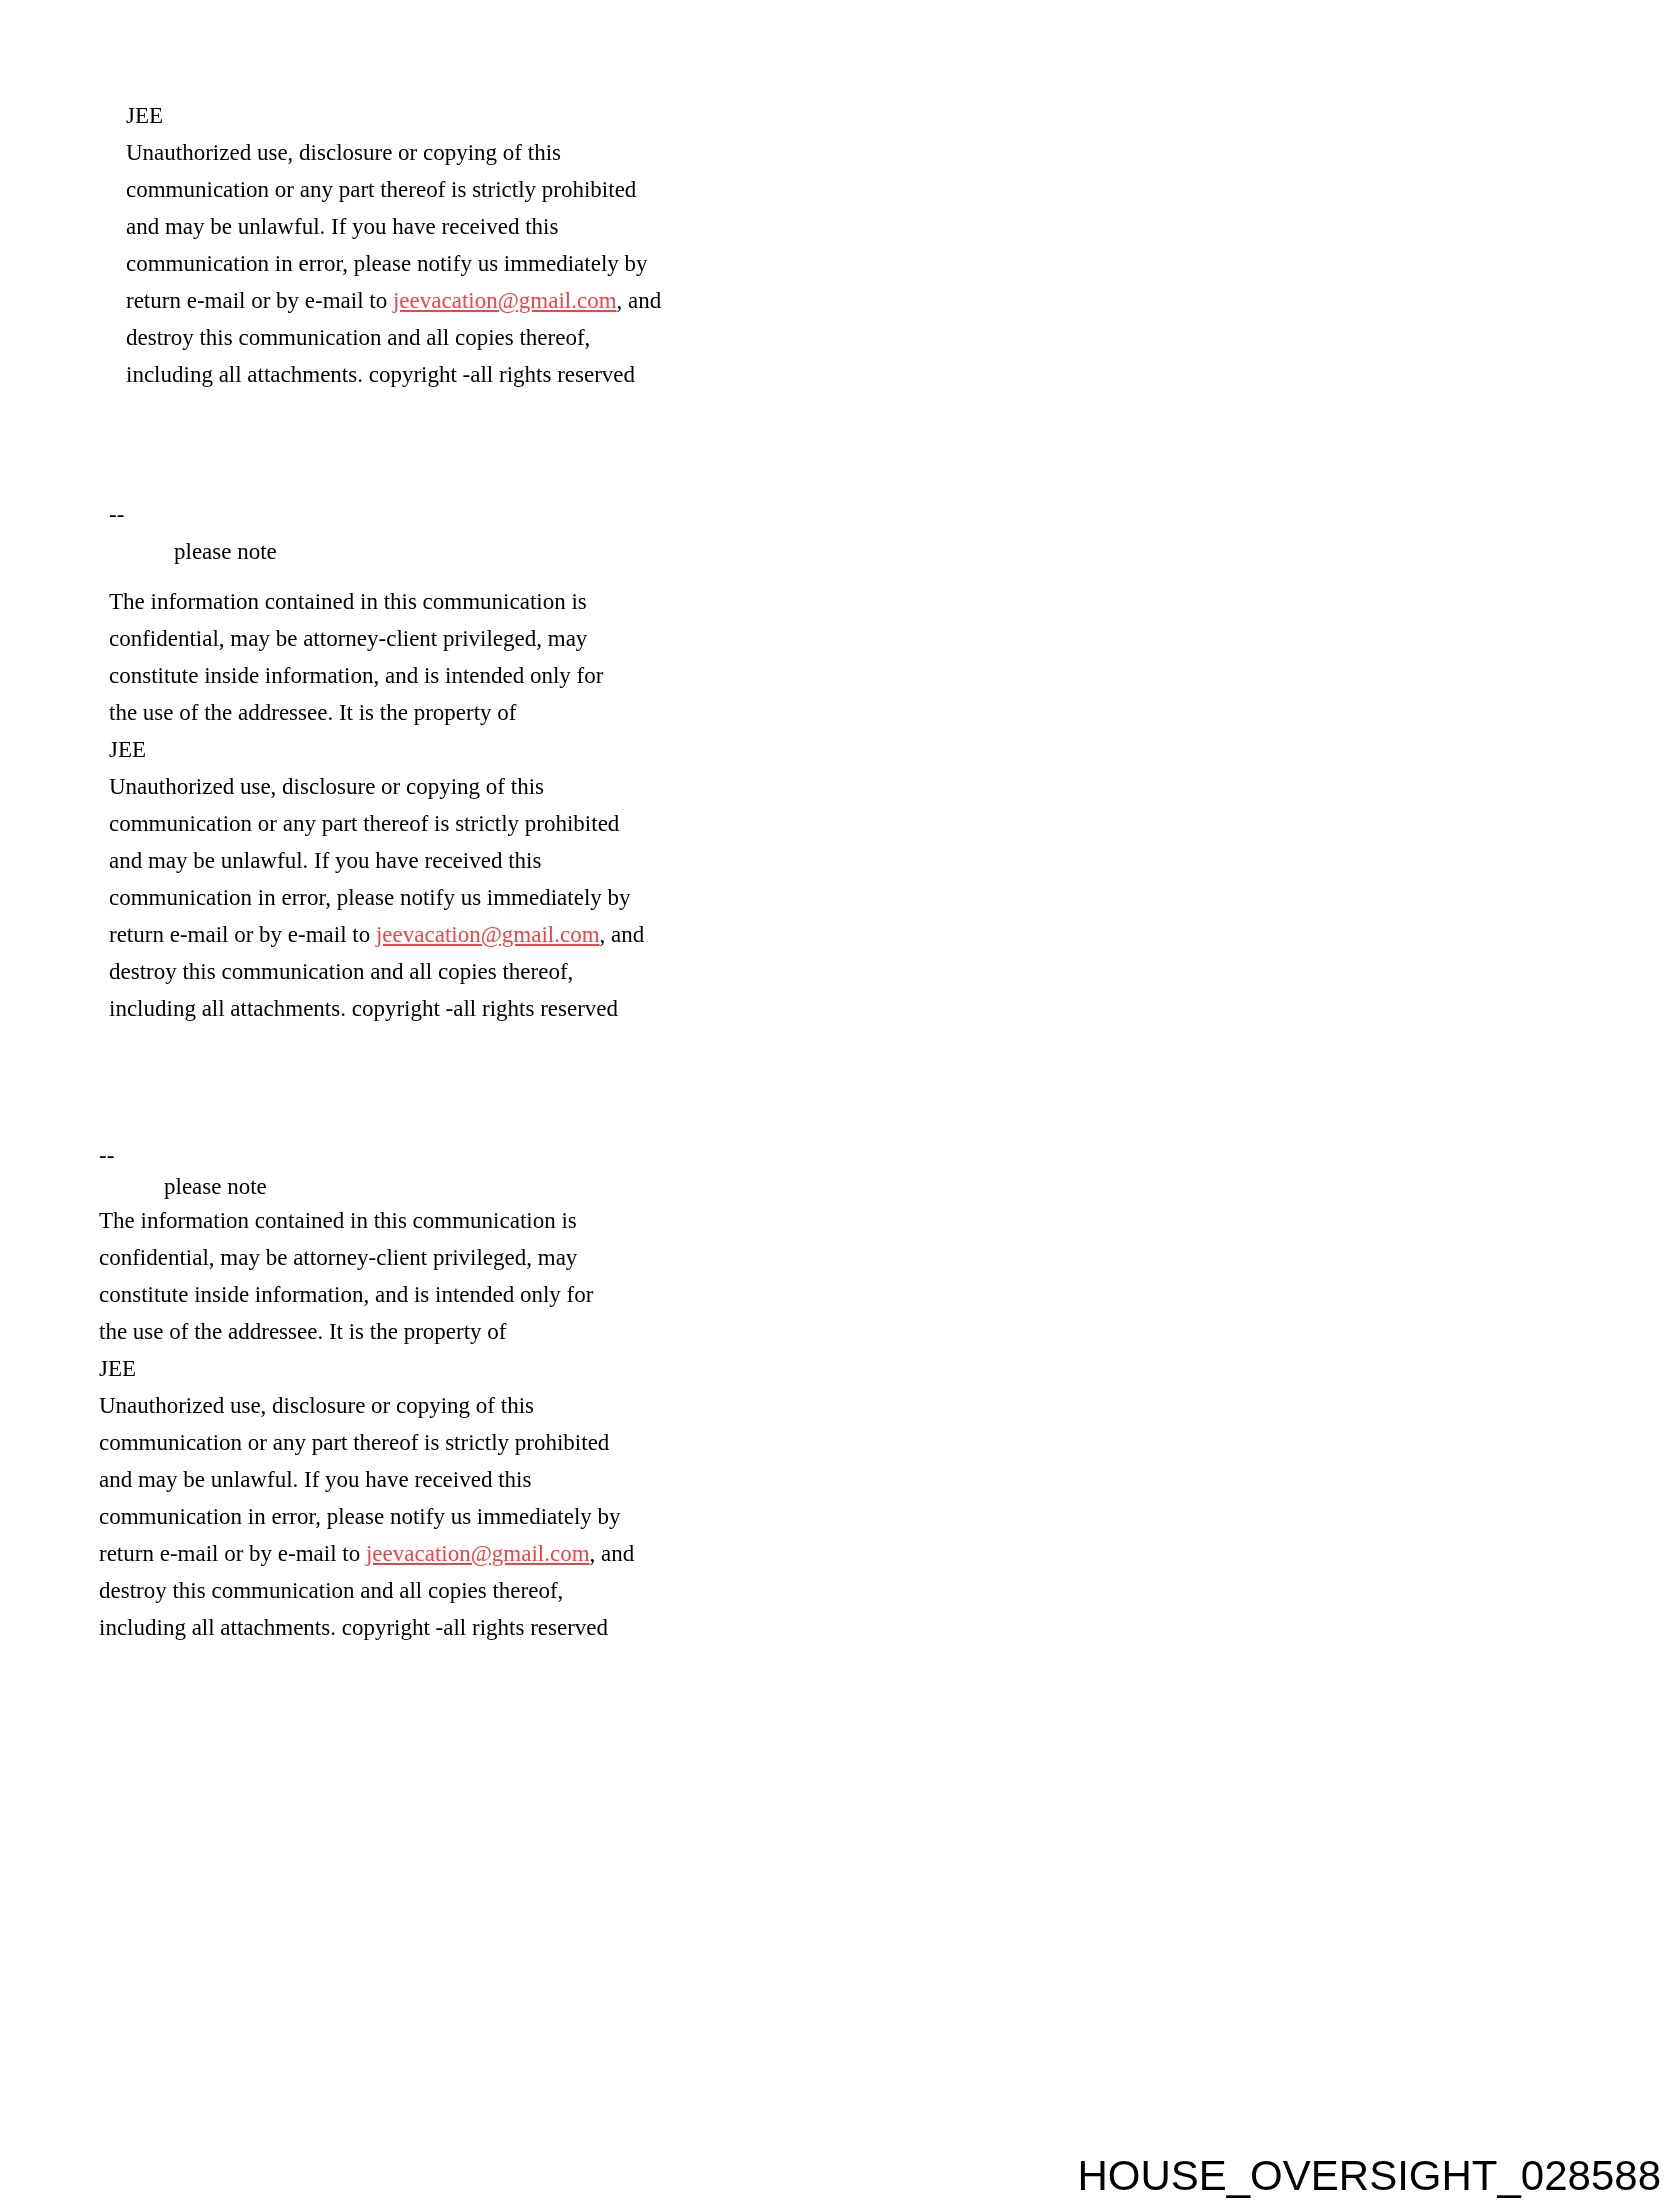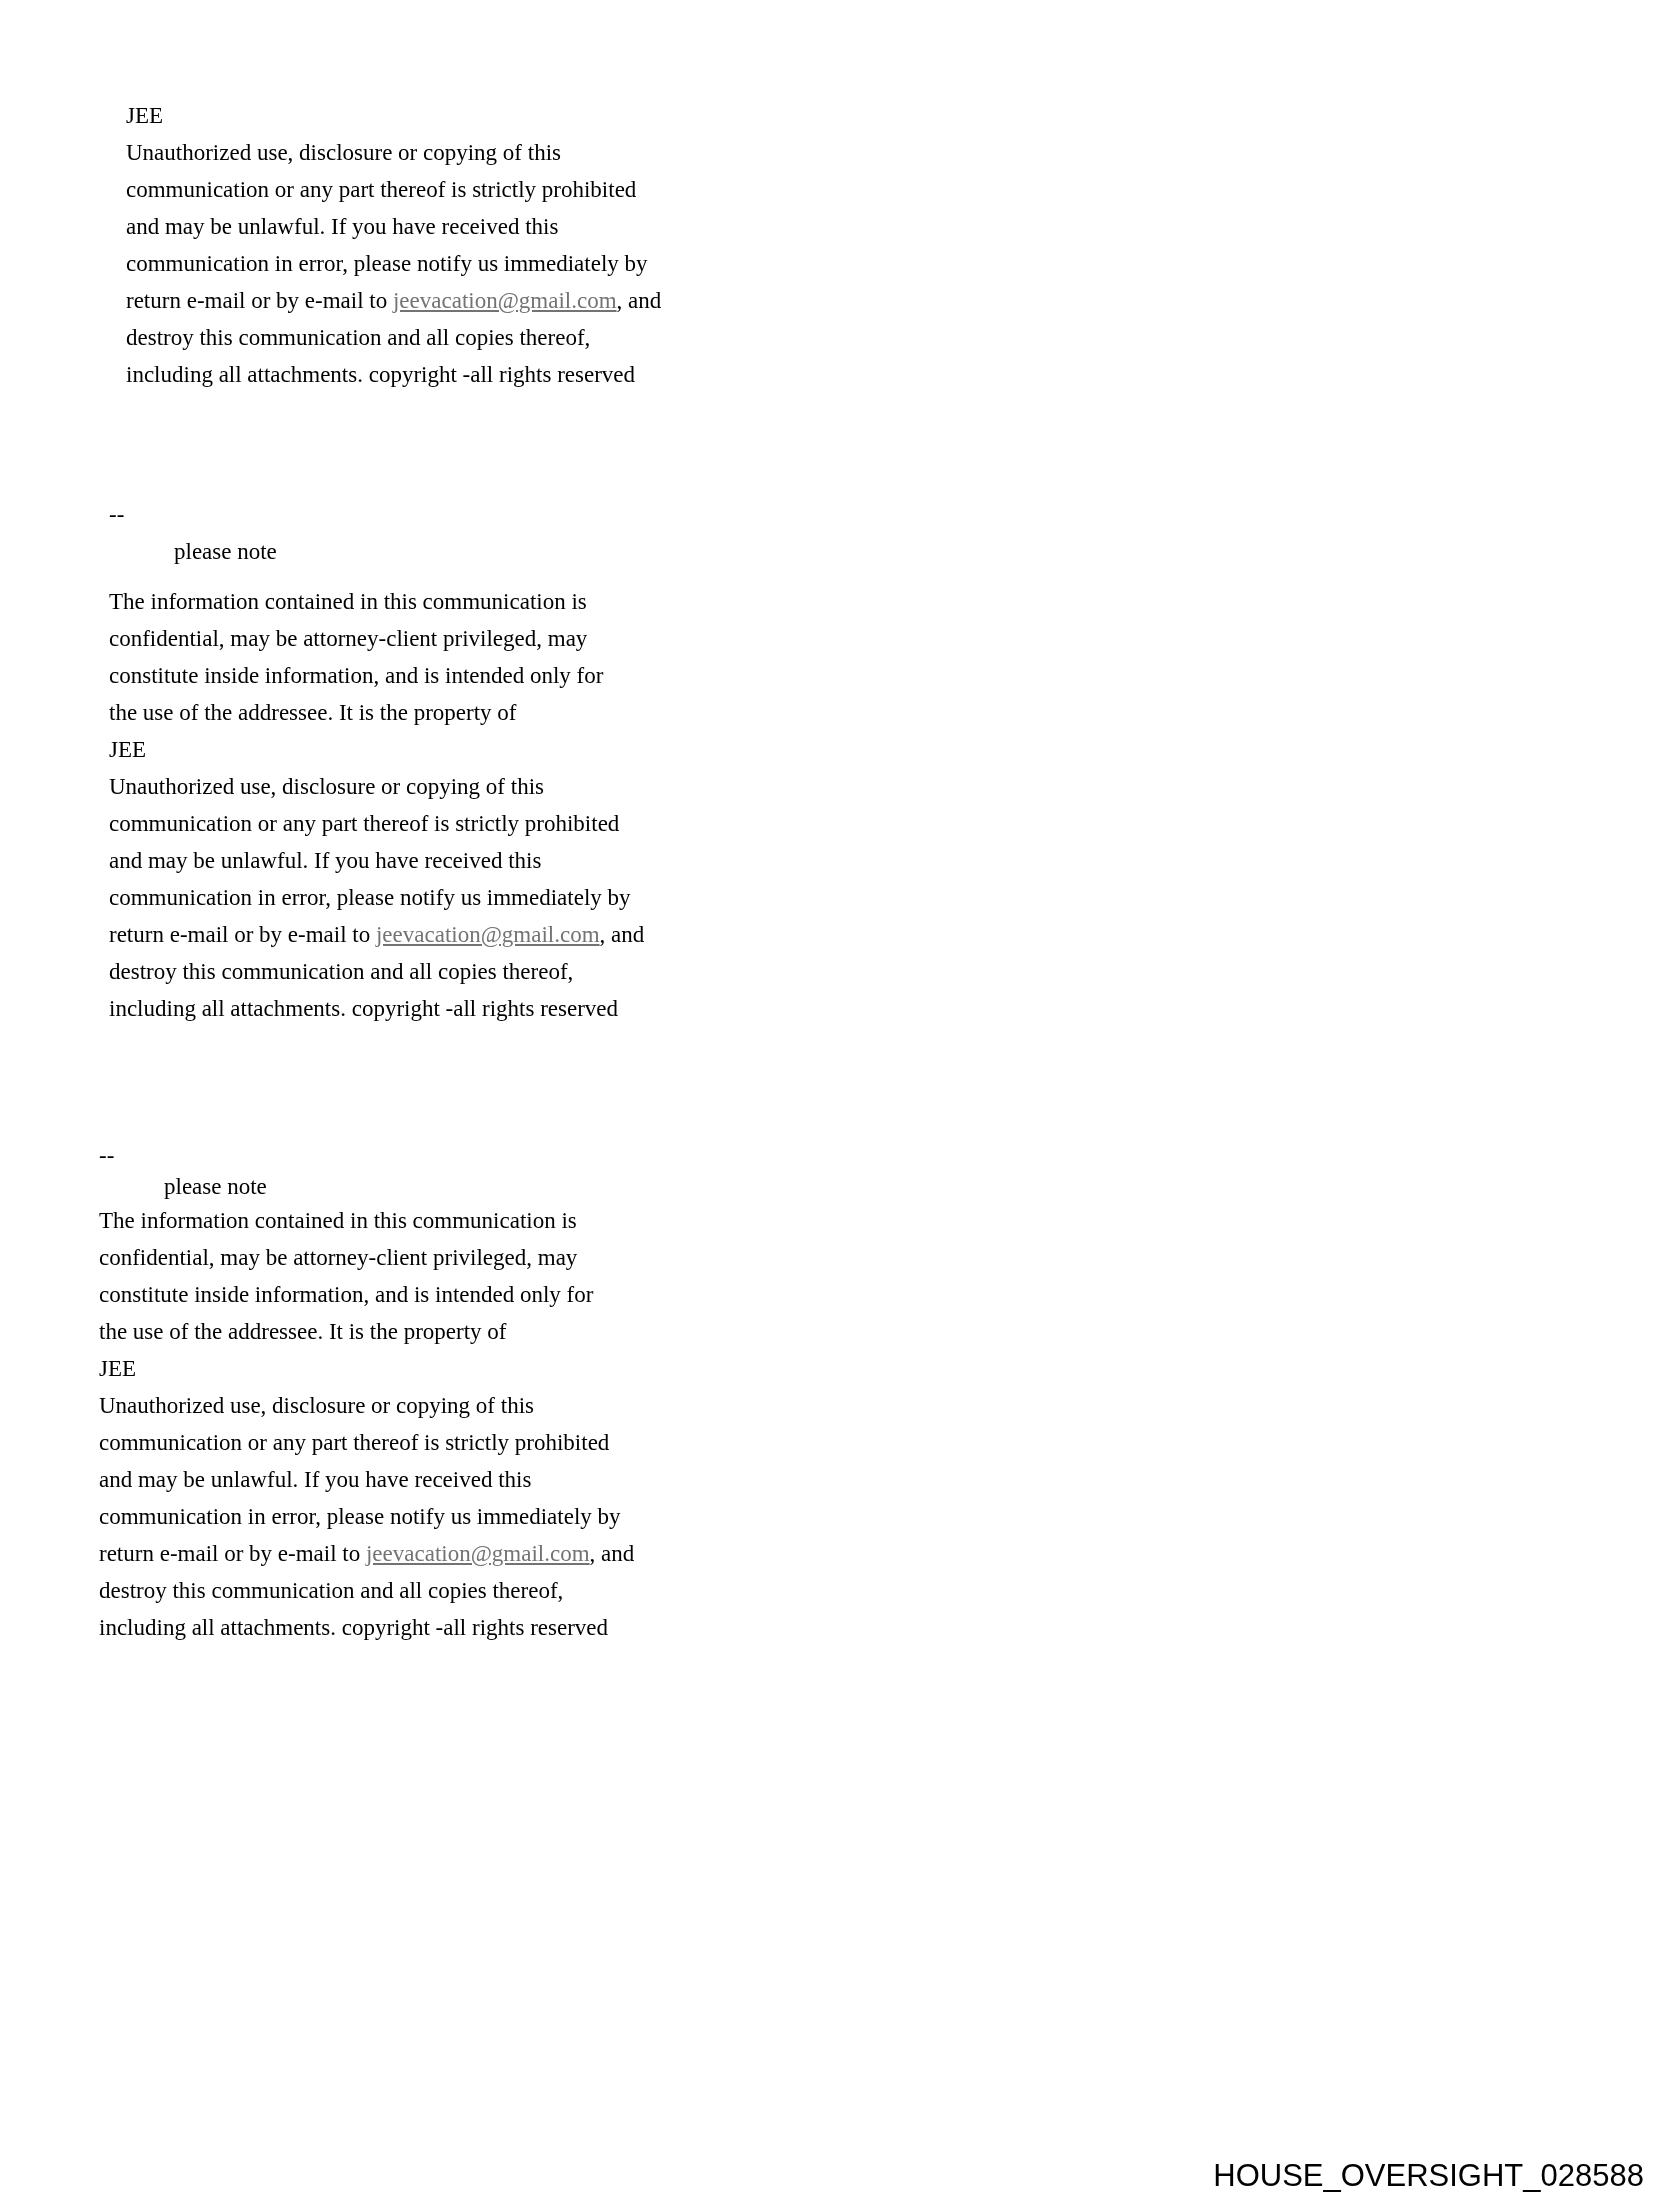--- a/index.html
+++ b/index.html
@@ -30,29 +30,29 @@
   .note-label {
     padding-left: 65px;
   }
   .para {
     margin-top: 0;
   }
   .para-gap {
     margin-top: 13px;
   }
   a.email-link {
-    color: #737373;
+    color: #ef4444;
     cursor: pointer;
   }
   .bates {
     position: absolute;
     top: 2160px;
-    right: 25px;
+    right: 8px;
     font-family: "Liberation Sans", sans-serif;
-    font-size: 31px;
+    font-size: 42px;
     line-height: 31px;
     color: #000000;
     white-space: nowrap;
     margin-left: 28px;
   }
 </style>
 </head>
 <body>
 
 <div class="page">

